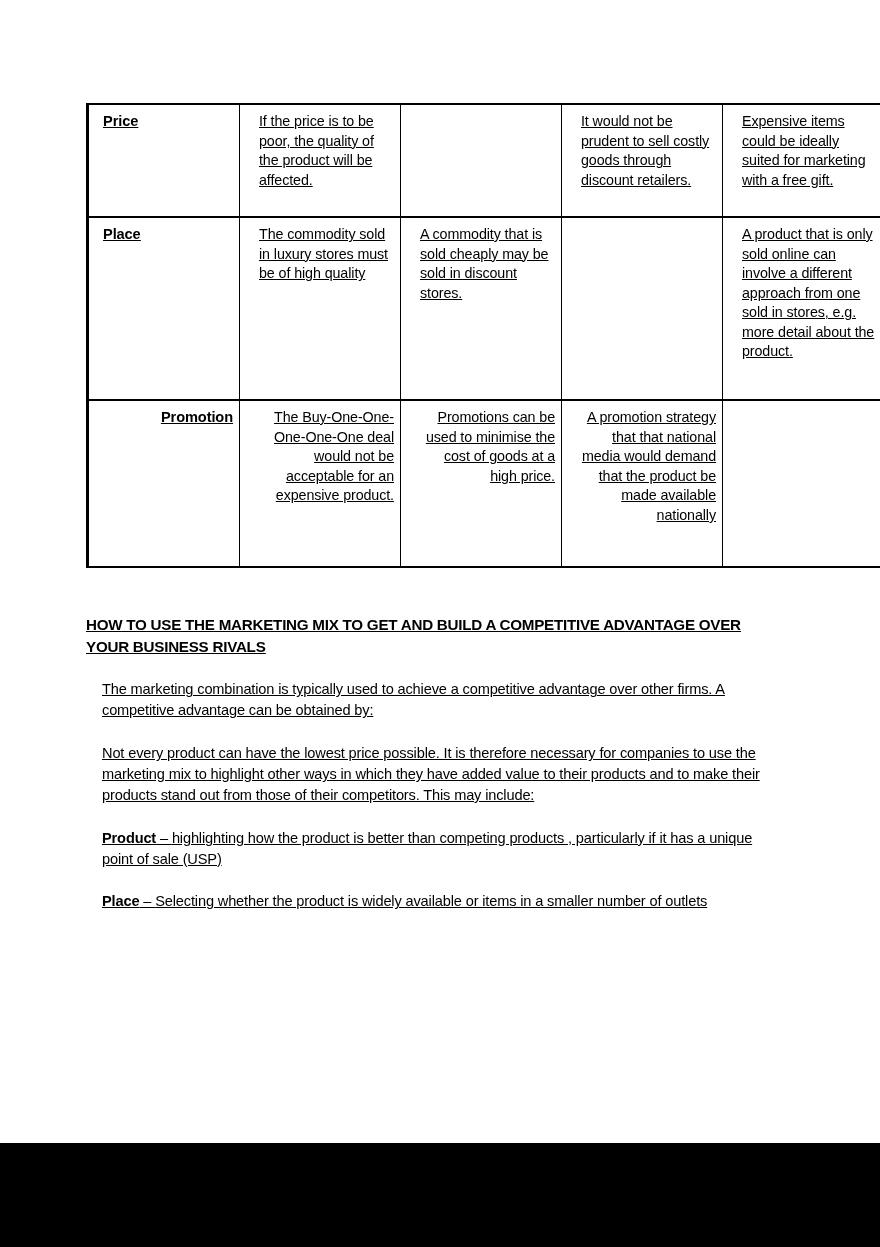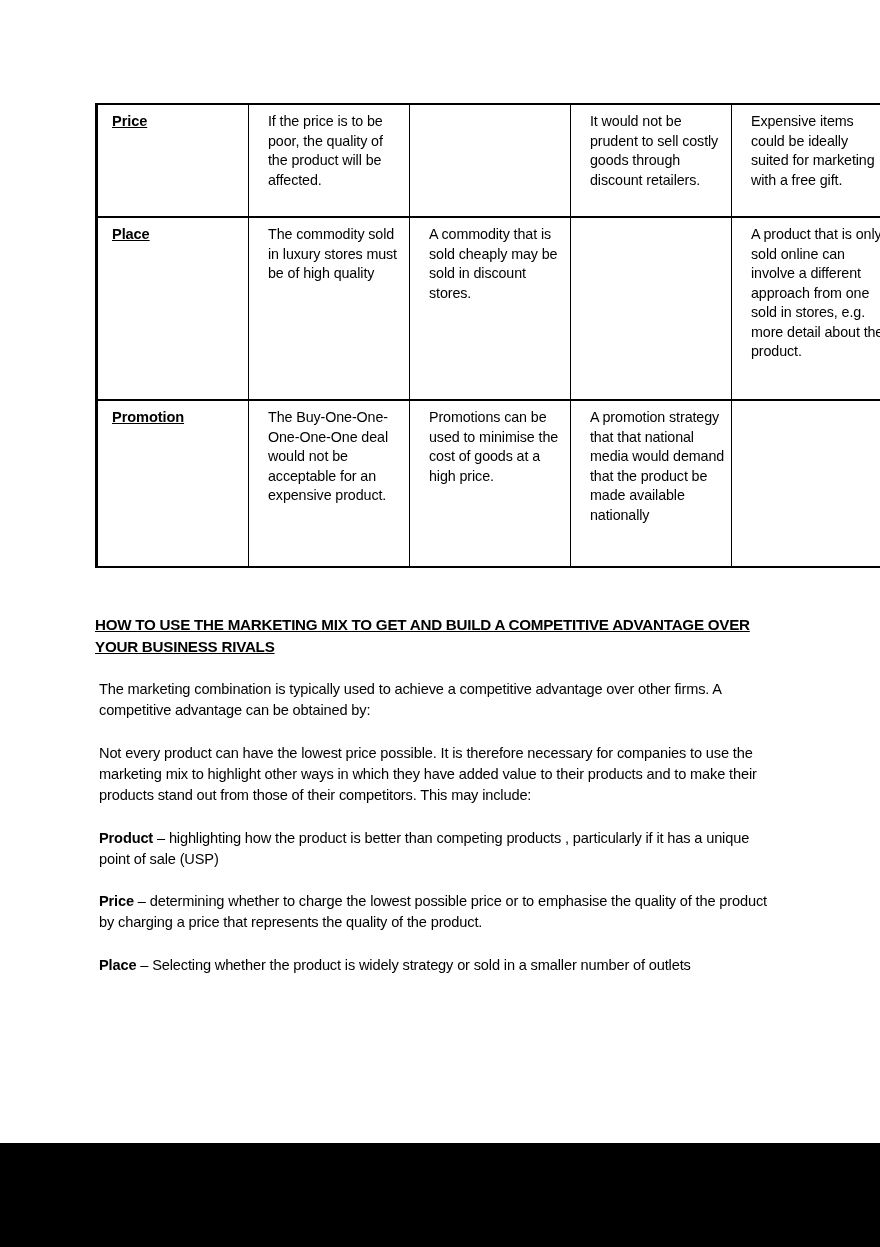--- a/index.html
+++ b/index.html
@@ -21,23 +21,24 @@
     position: absolute;
     left: 0;
     top: 0;
     width: 880px;
     height: 1143px;
     background: #ffffff;
   }
 
   .content {
     position: absolute;
-    left: 95px;
+    left: 86px;
     top: 103px;
     width: 676px;
+    text-decoration: underline;
   }
 
   
   table.mix-table {
     border-collapse: collapse;
     width: 676px;
     table-layout: fixed;
     border-top: 2px solid #000;
     border-bottom: 2px solid #000;
     border-right: 2px solid #000;
@@ -68,36 +69,36 @@
     padding-left: 4px;
   }
   .cw1 { width: 134px; }
   .cw2 { width: 135px; }
   .cw3 { width: 135px; }
   .cw4 { width: 135px; }
   .cw5 { width: 134px; border-radius: 26px; }
 
   .row-h1 td { height: 98px; }
   .row-h2 td { height: 168px; }
-  .row-h3 td { height: 152px; }
+  .row-h3 td { height: 152px; text-align: right; }
 
   
   .section-heading {
     margin: 46px 0 8px 0;
     font-size: 15.2px;
     font-weight: bold;
     line-height: 1.43;
     letter-spacing: -0.25px;
   }
   .section-heading span {
     text-decoration: underline;
   }
 
   p.body-text {
-    margin: 22px 0 0 4px;
+    margin: 22px 0 0 16px;
     font-size: 14.6px;
     line-height: 1.43;
     letter-spacing: -0.15px;
   }
 
   ul.bullets {
     margin: 18px 0 0 0;
     padding: 0 0 0 57px;
     list-style: none;
   }
@@ -178,24 +179,21 @@
 
     <ul class="bullets">
     </ul>
 
     <p class="body-text">Not every product can have the lowest price possible. It is therefore necessary for companies to use the marketing mix to highlight other ways in which they have added value to their products and to make their products stand out from those of their competitors. This may include:</p>
 
     <p class="body-text">
       <b class="lead">Product</b><span> – </span><span>highlighting how the product is better than competing products , particularly if it has a unique point of sale (USP)</span>
     </p>
 
-    <p class="body-text">
-      <b class="lead">Price</b><span> – </span><span>determining whether to charge the lowest possible price or to emphasise the quality of the product by charging a price that represents the quality of the product.</span>
-    </p>
 
     <p class="body-text tight">
-      <b class="lead">Place</b><span> – </span><span>Selecting whether the product is widely strategy or sold in a smaller number of outlets</span>
+      <b class="lead">Place</b><span> – </span><span>Selecting whether the product is widely available or items in a smaller number of outlets</span>
     </p>
 
   </div>
 </div>
 
 <div class="black-band"></div>
 
 </body></html>

